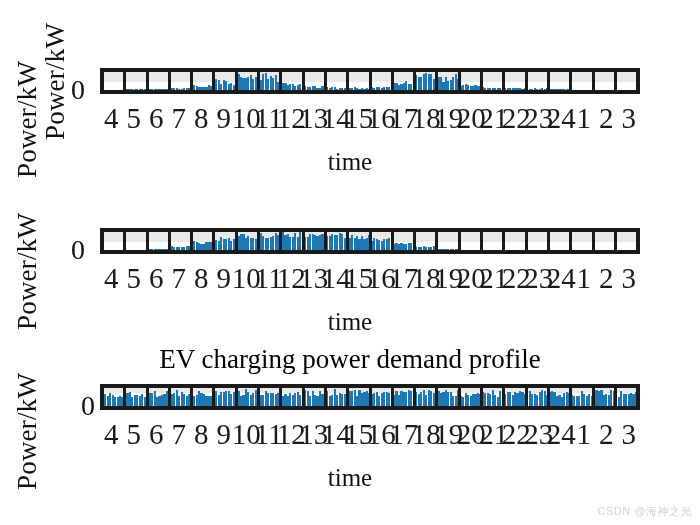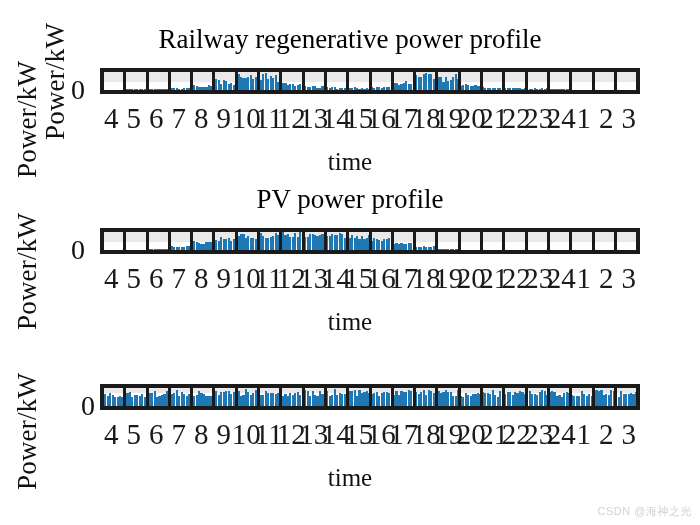--- a/index.html
+++ b/index.html
@@ -127,21 +127,20 @@
 <body>
 
 <div class="figure">
 
   <div class="ylab" style="left:40px;top:140px;">Power/kW</div>
   <div class="ylab" style="left:12px;top:178px;">Power/kW</div>
   <div class="ylab" style="left:12px;top:330px;">Power/kW</div>
   <div class="ylab" style="left:12px;top:490px;">Power/kW</div>
 
   <div class="panel" style="top:0;height:175px;">
-    <div class="title" style="top:26px;">Railway regenerative power profile</div>
 
     <div class="ytick" style="left:40px;top:76px;width:45px;">0</div>
 
     <div class="axes" style="left:100px;top:68px;width:540px;height:26px;">
       <div class="bg-band"></div>
       <div class="bars">
           <div class="bar" style="height: 0%;"></div>
           <div class="bar" style="height: 0%;"></div>
           <div class="bar" style="height: 0%;"></div>
           <div class="bar" style="height: 0%;"></div>
@@ -410,21 +409,20 @@
         <span style="left: 85.4167%;">24</span>
         <span style="left: 89.5833%;">1</span>
         <span style="left: 93.75%;">2</span>
         <span style="left: 97.9167%;">3</span>
       </div>
 
     <div class="xlab" style="top:148px;">time</div>
   </div>
 
   <div class="panel" style="top:160px;height:175px;">
-    <div class="title" style="top:26px;">PV power profile</div>
 
     <div class="ytick" style="left:40px;top:76px;width:45px;">0</div>
 
     <div class="axes" style="left:100px;top:68px;width:540px;height:26px;">
       <div class="bg-band"></div>
       <div class="bars">
           <div class="bar" style="height: 0%;"></div>
           <div class="bar" style="height: 0%;"></div>
           <div class="bar" style="height: 0%;"></div>
           <div class="bar" style="height: 0%;"></div>
@@ -693,20 +691,21 @@
         <span style="left: 85.4167%;">24</span>
         <span style="left: 89.5833%;">1</span>
         <span style="left: 93.75%;">2</span>
         <span style="left: 97.9167%;">3</span>
       </div>
 
     <div class="xlab" style="top:148px;">time</div>
   </div>
 
   <div class="panel" style="top:320px;height:185px;">
+    <div class="title" style="top:26px;">EV charging power demand profile</div>
 
     <div class="ytick" style="left:20px;top:72px;width:75px;">0</div>
 
     <div class="axes" style="left:100px;top:64px;width:540px;height:26px;">
       <div class="bg-band" style="height:26%;"></div>
       <div class="bars">
           <div class="bar" style="height: 64.31%;"></div>
           <div class="bar" style="height: 55.62%;"></div>
           <div class="bar" style="height: 71.98%;"></div>
           <div class="bar" style="height: 59.67%;"></div>

